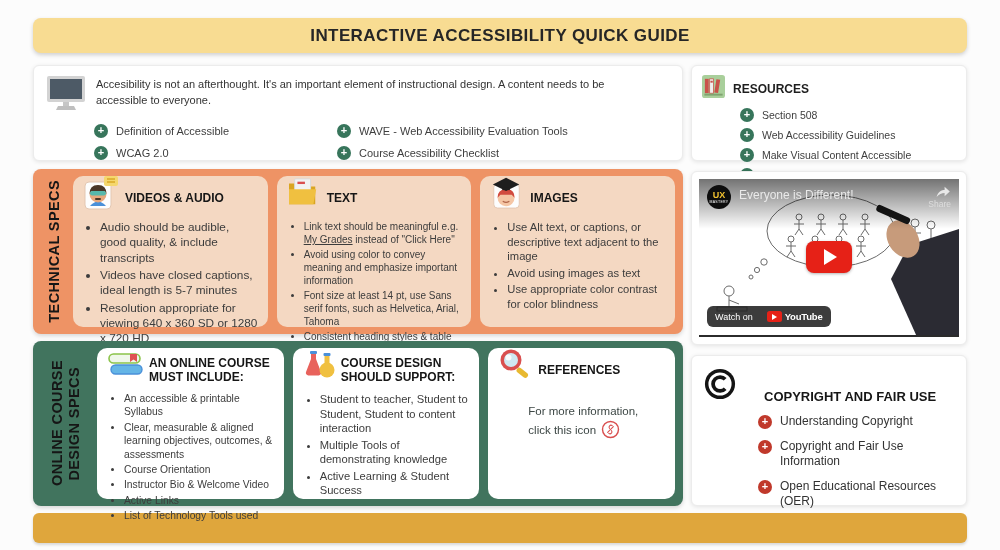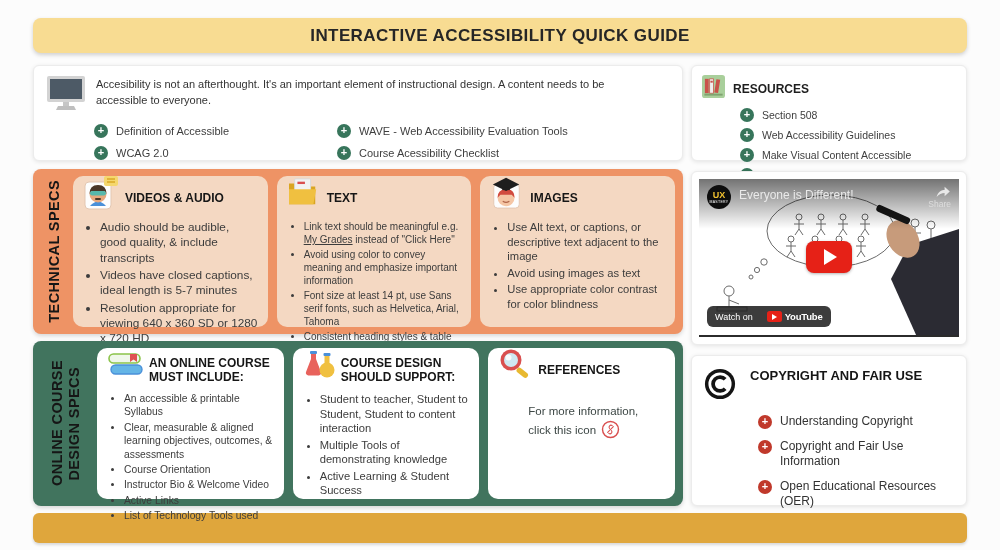--- a/index.html
+++ b/index.html
@@ -99,21 +99,21 @@
   .watch {
     position:absolute; left:8px; bottom:8px; background:rgba(33,33,33,.88); color:#fff;
     font-size:9px; padding:5px 8px; border-radius:6px; display:flex; align-items:center; gap:6px; cursor:pointer;
   }
   .yt-mini { display:flex; align-items:center; gap:3px;margin-left:8px; }
   .yt-play { width:15px; height:11px; background:#E62117; border-radius:2.5px; display:flex; align-items:center; justify-content:center; }
   .yt-play::before { content:""; border-left:5px solid #fff; border-top:3px solid transparent; border-bottom:3px solid transparent; margin-left:1px; }
   .yt-word { font-weight:700; font-size:9.5px; letter-spacing:-.2px; }
   
   .cr { height:151px; margin-top:10px; padding:12px 12px 8px 12px; }
-  .cr-head { display:flex; align-items:flex-start; gap:14px; }
+  .cr-head { display:flex; align-items:flex-end; gap:28px; }
   .cr-head .t { font-size:13px; font-weight:800; color:#161616; }
   .cr-links { display:flex; flex-direction:column; gap:9px; margin:10px 0 0 46px; }
   .cr-links .lbl { font-size:12px; color:#333; line-height:1.3; }
   .cr-links .lrow { align-items:flex-start;padding-left:8px; }
   .cr-links .plus { margin-top:1px; }
   
   .foot { height:30px; margin-top:7px; background:#DFA63C; border-radius:6px; box-shadow:0 2px 3px rgba(0,0,0,.15); }
 </style>
 </head>
 <body>

